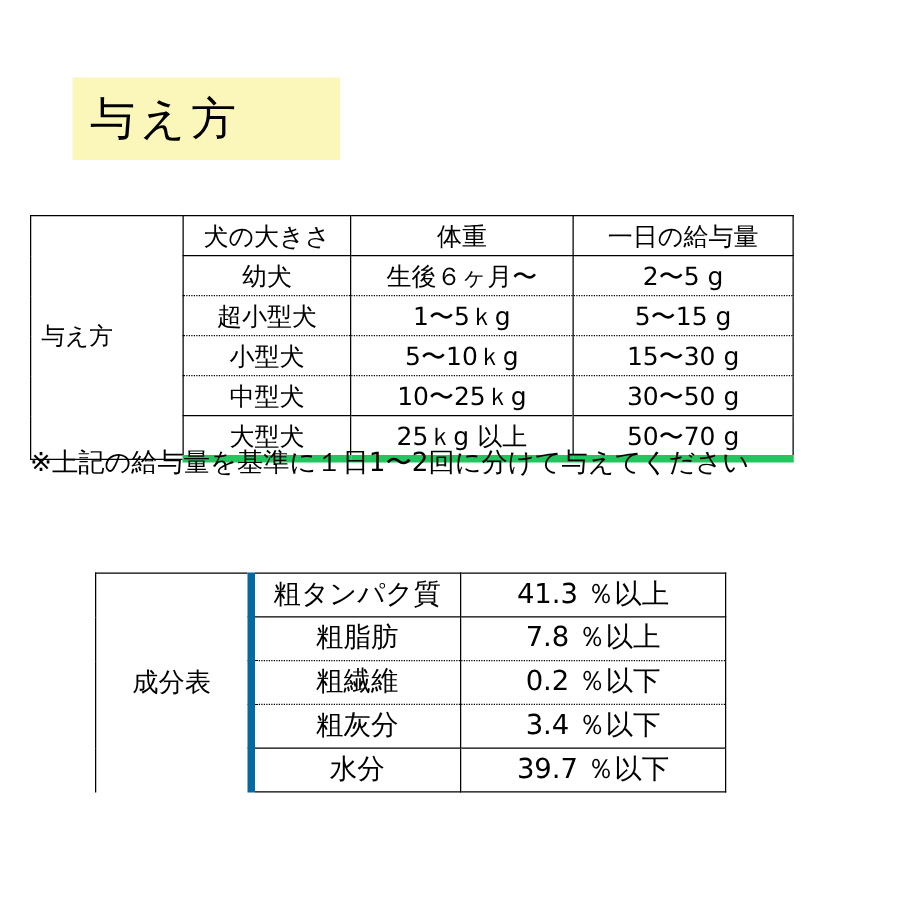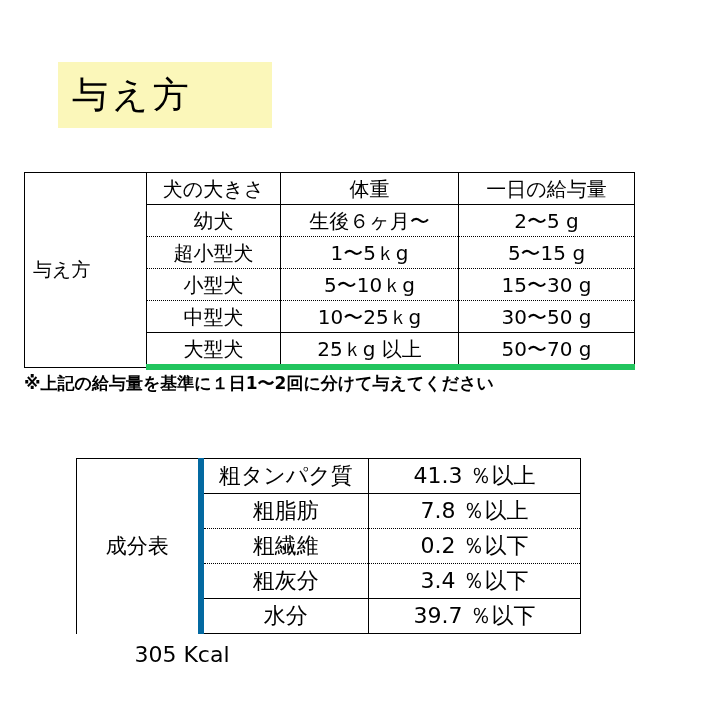--- a/index.html
+++ b/index.html
@@ -74,25 +74,24 @@
     padding-left: 8px;
     font-size: 19px;
   }
   .feed-table td.col-label-top {
     border-top: 1px solid #000;
   }
 
   .feed-note {
     position: absolute;
     left: 24px;
-    top: 372px;
-    font-size: 17px;
+    top: 356px;
+    font-size: 21px;
     letter-spacing: 0px;
     white-space: nowrap;
-    font-weight: bold;
   }
 
   
   .comp-table {
     position: absolute;
     left: 76px;
     top: 458px;
     width: 504px;
     border-collapse: collapse;
     table-layout: fixed;
@@ -223,14 +222,13 @@
       <td>3.4 ％以下</td>
     </tr>
     <tr class="c-last">
       <td>水分</td>
       <td>39.7 ％以下</td>
     </tr>
   </tbody>
 </table>
 
 <div class="calorie-row">
-  <span class="calorie-value">305 Kcal</span>
 </div>
 
 </body></html>

